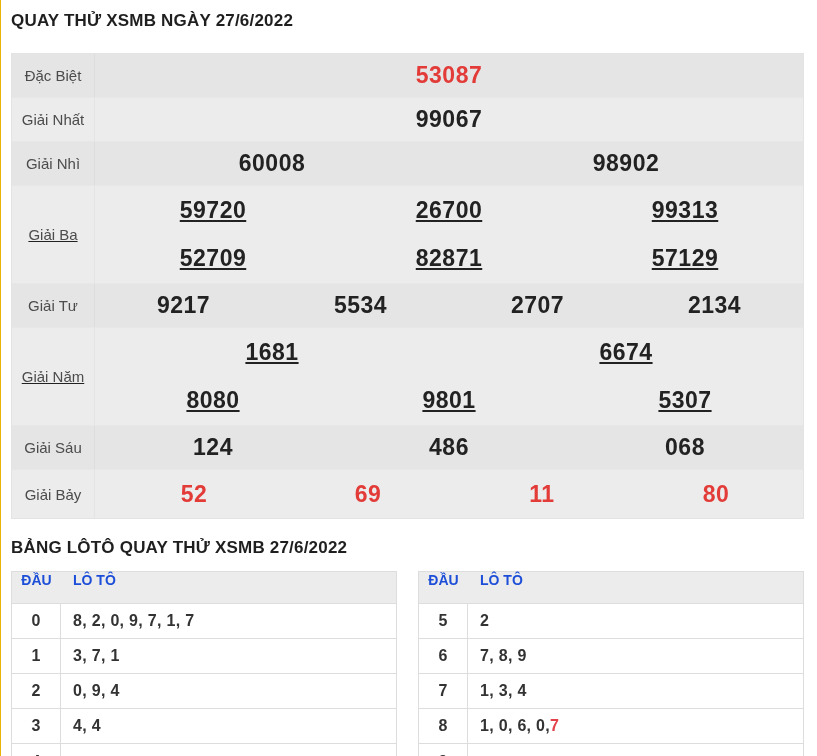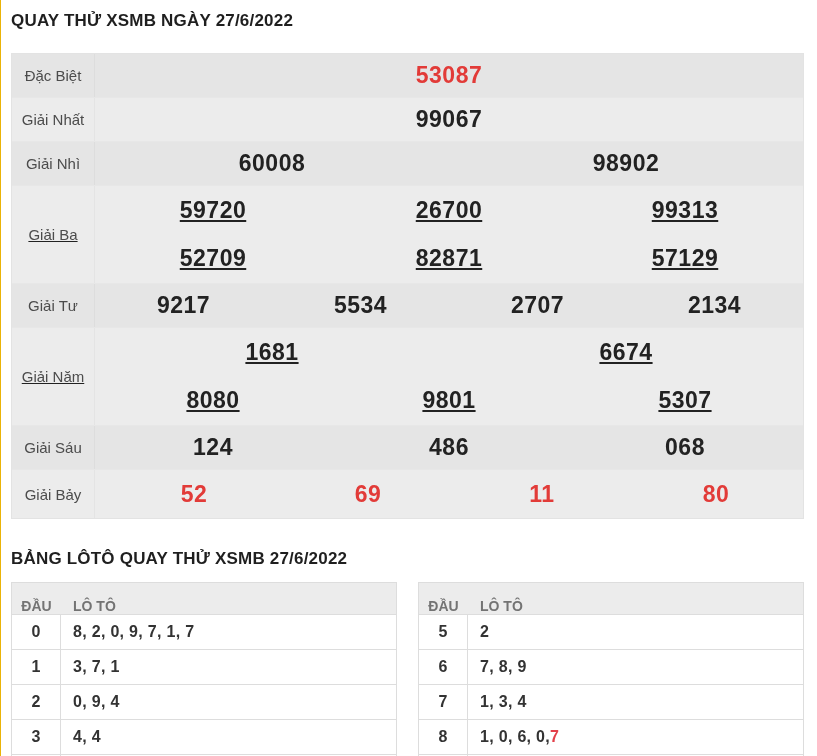--- a/index.html
+++ b/index.html
@@ -12,21 +12,21 @@
   .page {
     width: 817px; min-height: 756px;
     border-left: 1px solid #eab308;
     padding: 11px 12px 0 10px;
   }
   .section-title {
     margin: 0 0 22px 0;
     font-size: 17px; font-weight: 700; color: #1f1f1f;
     letter-spacing: .2px;
   }
-  .section-title.second { margin: 30px 0 13px 0; }
+  .section-title.second { margin: 19px 0 13px 0; }
 
   
   .ptable { width: 793px; border: 1px solid #e3e3e3; }
   .prow { display: flex; align-items: stretch; border-bottom: 1px solid #e7e7e7; background: #e5e5e5; }
   .prow:last-child { border-bottom: none; gap: 12px; }
   .prow.alt { background: #ececec; }
   .sz-s { height: 44px; }
   .sz-d { height: 98px; text-decoration: underline; }
   .sz-l { height: 48px; }
   .plabel {
@@ -42,23 +42,23 @@
     flex: 1; text-align: center;
     font-size: 23px; font-weight: 700; color: #222;
     letter-spacing: .5px;
   }
   .hl-red .num { color: #e23b38; }
 
   
   .loto-wrap { display: flex; gap: 21px; width: 793px; }
   .ltable { flex: 1; border: 1px solid #ddd; }
   .lhead {
-    display: flex; align-items: flex-end; height: 32px;
+    display: flex; align-items: flex-start; height: 32px;
     background: #ececec; border-bottom: 1px solid #ddd;
-    font-size: 14px; font-weight: 700; color: #737373;
+    font-size: 14px; font-weight: 700; color: #1d4ed8;
   }
   .lhead .hd-dau { width: 49px; text-align: center; }
   .lhead .hd-loto { padding-left: 12px; }
   .lrow { display: flex; align-items: stretch; height: 35px; border-bottom: 1px solid #ddd; }
   .lrow:last-child { border-bottom: none; }
   .ldau {
     width: 49px; flex: none; border-right: 1px solid #ddd;
     display: flex; align-items: center; justify-content: center;
     font-size: 16px; font-weight: 700; color: #333;
   }

